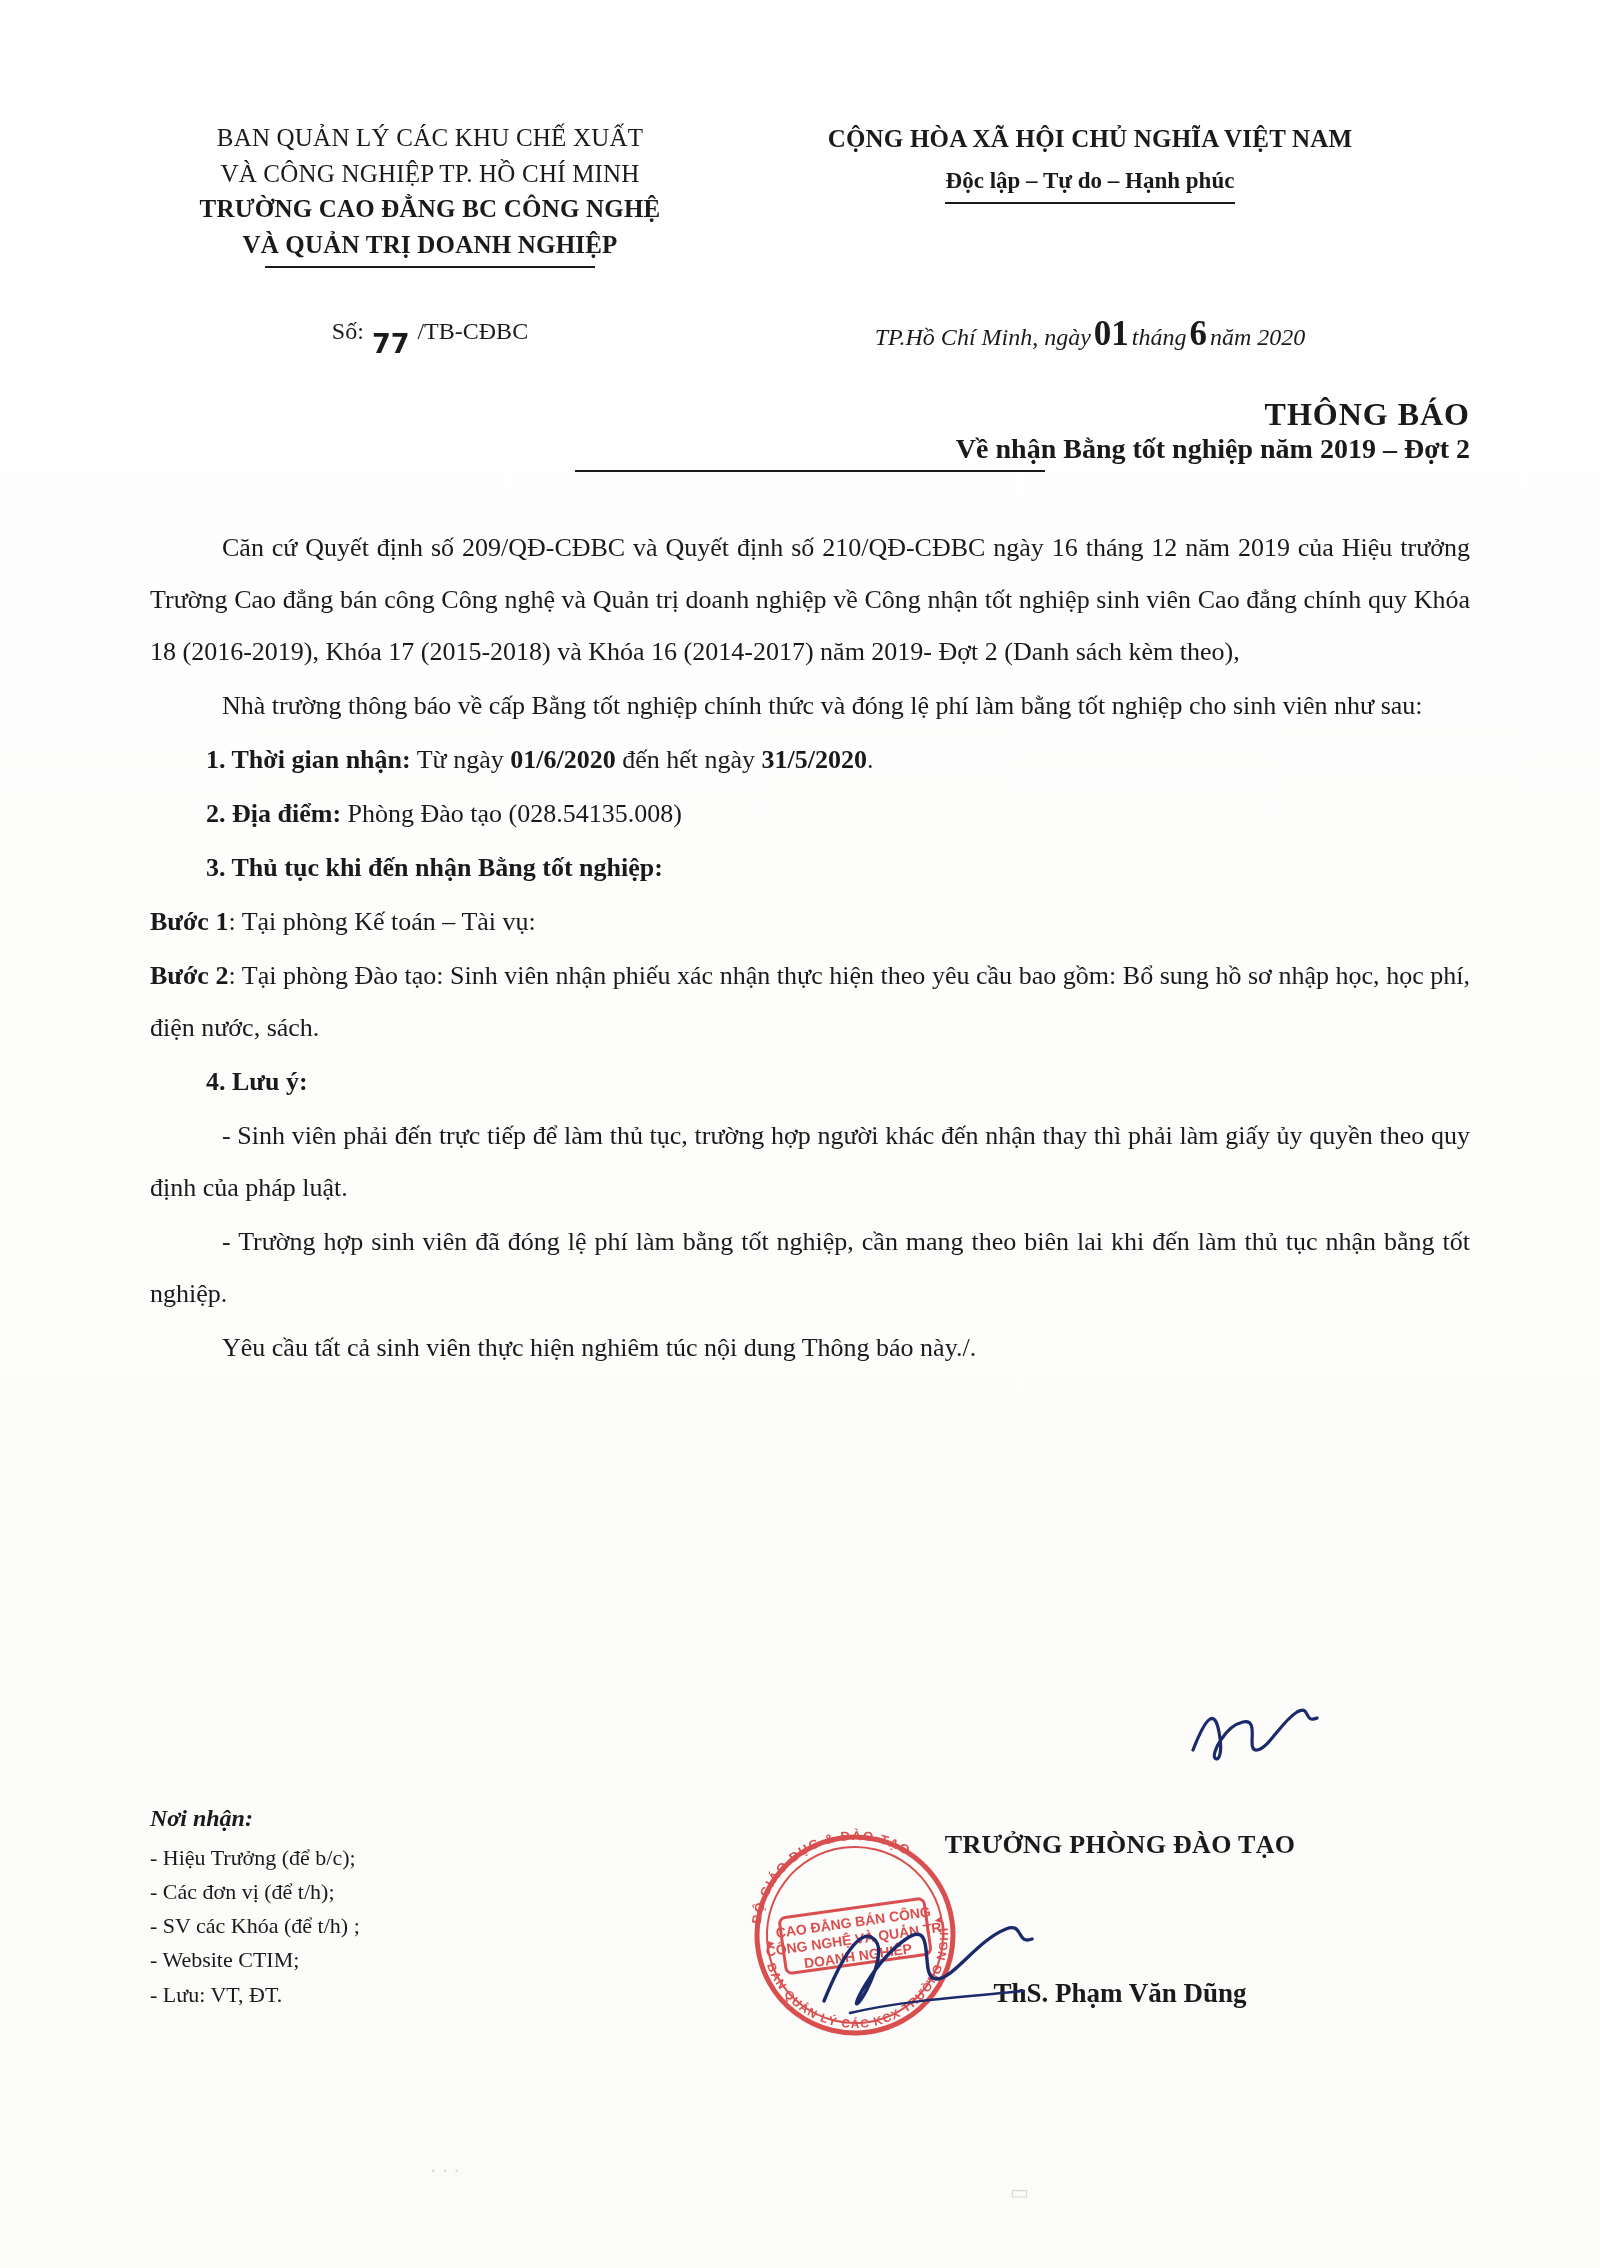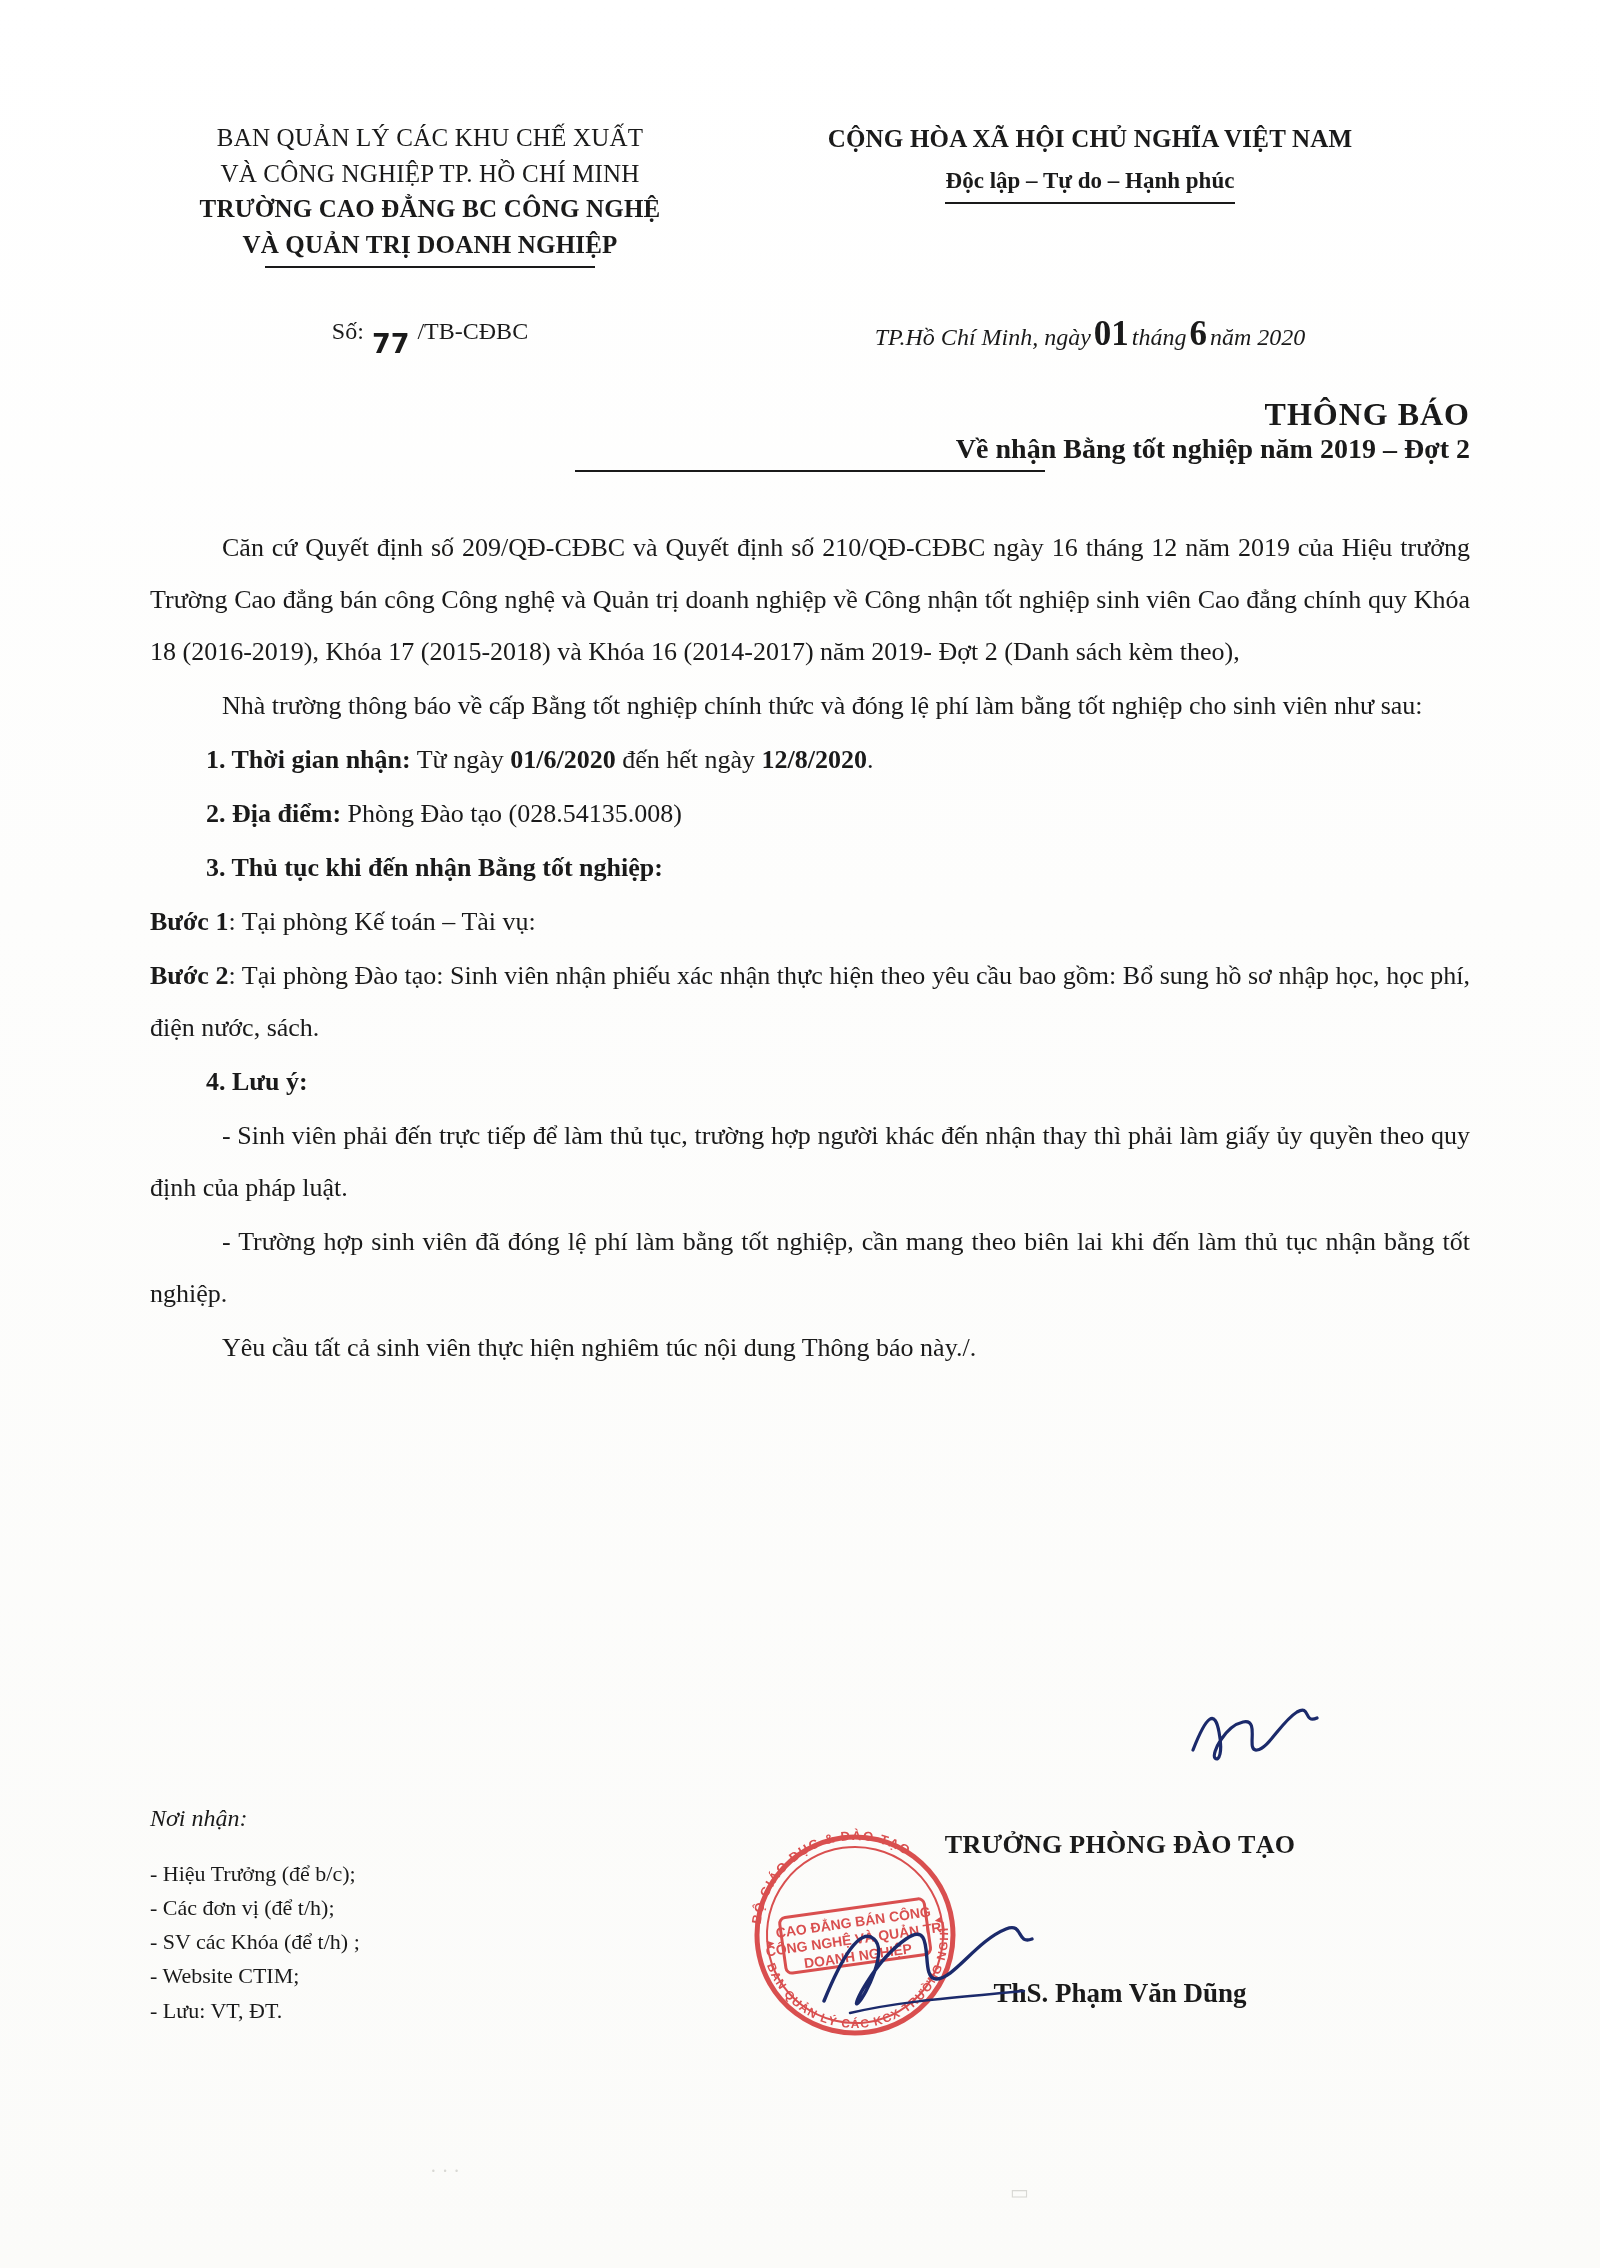--- a/index.html
+++ b/index.html
@@ -162,24 +162,24 @@
     top: 1800px;
     width: 1320px;
     display: flex;
   }
   .recipients {
     width: 620px;
     font-size: 22px;
     line-height: 1.55;
   }
   .recipients .rtitle {
-    font-weight: 400;
+    font-weight: 700;
     font-style: italic;
     font-size: 24px;
-    margin-bottom: 20px;
+    margin-bottom: 4px;
   }
   .recipients ul {
     list-style: none;
     margin: 0;
     padding: 0;
   }
   .signblock {
     flex: 1;
     text-align: center;
     position: relative;
@@ -268,21 +268,21 @@
       <div class="underline-title"></div>
     </div>
 
     <div class="body">
 
       <p class="p">Căn cứ Quyết định số 209/QĐ-CĐBC và Quyết định số 210/QĐ-CĐBC ngày 16 tháng 12 năm 2019 của Hiệu trưởng Trường Cao đẳng bán công Công nghệ và Quản trị doanh nghiệp về Công nhận tốt nghiệp sinh viên Cao đẳng chính quy Khóa 18 (2016-2019), Khóa 17 (2015-2018) và Khóa 16 (2014-2017) năm 2019- Đợt 2 (Danh sách kèm theo),</p>
 
       <p class="p">Nhà trường thông báo về cấp Bằng tốt nghiệp chính thức và đóng lệ phí làm bằng tốt nghiệp cho sinh viên như sau:</p>
 
       <p class="p indent-small">
-        <b>1. Thời gian nhận:</b><span> Từ ngày </span><b>01/6/2020</b><span> đến hết ngày </span><b>12/8/2020</b><span>.</span>
+        <b>1. Thời gian nhận:</b><span> Từ ngày </span><b>01/6/2020</b><span> đến hết ngày </span><b>31/5/2020</b><span>.</span>
       </p>
 
       <p class="p indent-small">
         <b>2. Địa điểm:</b><span> Phòng Đào tạo (028.54135.008)</span>
       </p>
 
       <p class="p indent-small">
         <b>3. Thủ tục khi đến nhận Bằng tốt nghiệp:</b>
       </p>
 

